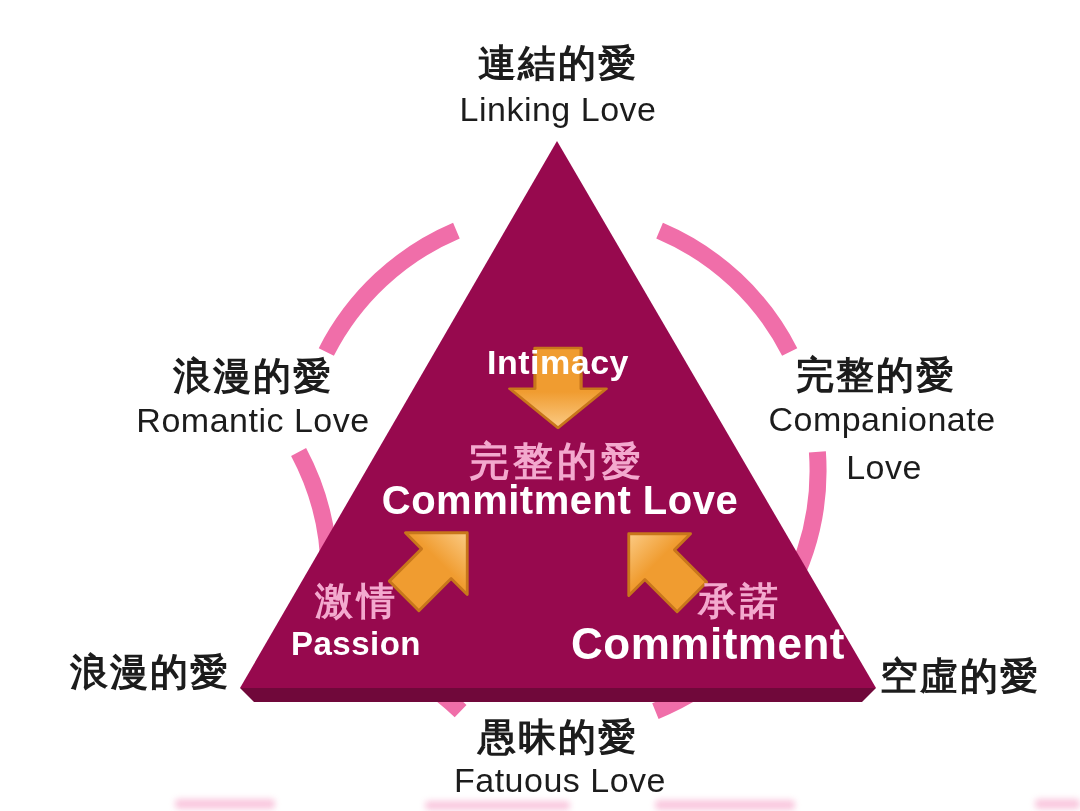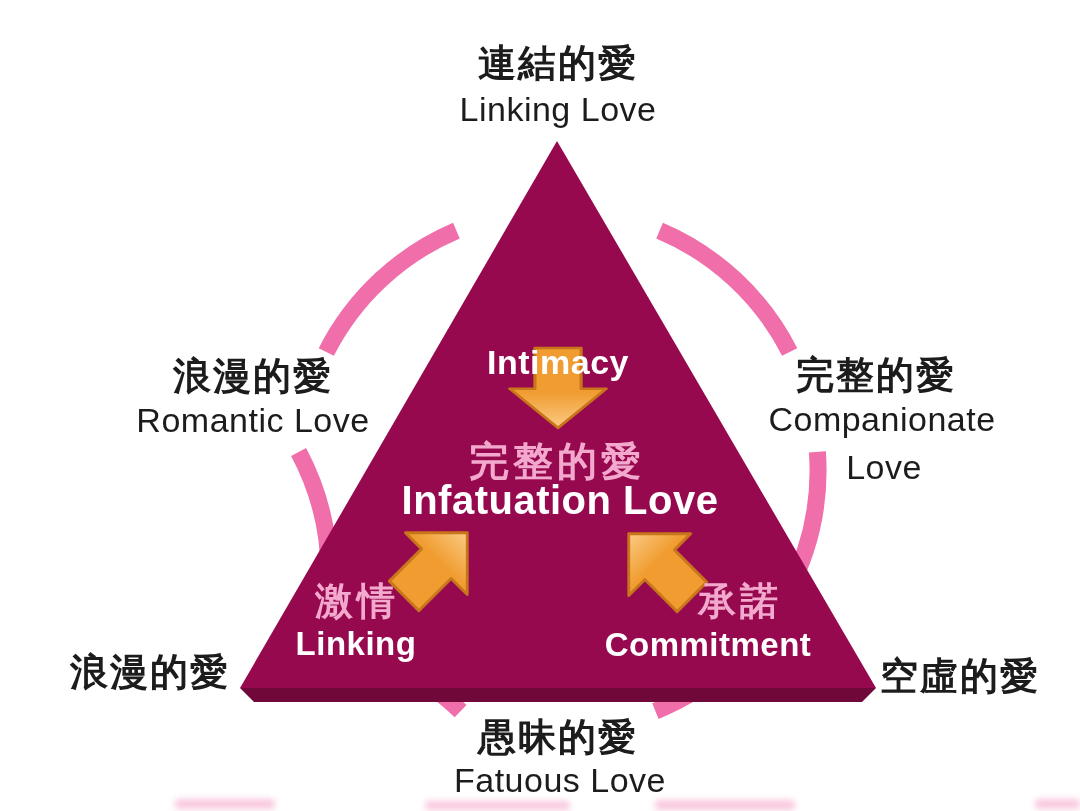--- a/index.html
+++ b/index.html
@@ -72,26 +72,26 @@
   <div class="lbl outer-zh" style="left:150px;top:672px;">浪漫的愛</div>
 
   <div class="lbl outer-zh" style="left:558px;top:737px;">愚昧的愛</div>
   <div class="lbl outer-en" style="left:560px;top:780px;">Fatuous Love</div>
 
   <div class="lbl outer-zh" style="left:960px;top:676px;">空虛的愛</div>
 
   <div class="lbl inner-en" style="left:558px;top:322px;margin-top:40px;">Intimacy</div>
 
   <div class="lbl inner-zh" style="left:557px;top:461px;">完整的愛</div>
-  <div class="lbl inner-en-big" style="position:absolute;transform:translate(-50%,-50%);white-space:nowrap;line-height:1;left:560px;top:500px;">Infatuation Love</div>
+  <div class="lbl inner-en-big" style="position:absolute;transform:translate(-50%,-50%);white-space:nowrap;line-height:1;left:560px;top:500px;">Commitment Love</div>
 
   <div class="lbl inner-zh" style="left:357px;top:601px;font-size:38px;">激情</div>
-  <div class="lbl inner-en" style="left:356px;top:643px;font-size:33px;">Linking</div>
+  <div class="lbl inner-en" style="left:356px;top:643px;font-size:33px;">Passion</div>
 
   <div class="lbl inner-zh" style="left:740px;top:601px;font-size:38px;">承諾</div>
-  <div class="lbl inner-en" style="left:708px;top:644px;font-size:33px;">Commitment</div>
+  <div class="lbl inner-en" style="left:708px;top:644px;font-size:44px;">Commitment</div>
 
   <div class="smudge" style="left:175px;top:799px;width:100px;height:10px;"></div>
   <div class="smudge" style="left:425px;top:801px;width:145px;height:9px;"></div>
   <div class="smudge" style="left:655px;top:800px;width:140px;height:10px;"></div>
   <div class="smudge" style="left:1035px;top:799px;width:45px;height:10px;"></div>
 
 </div>
 
 </body></html>

